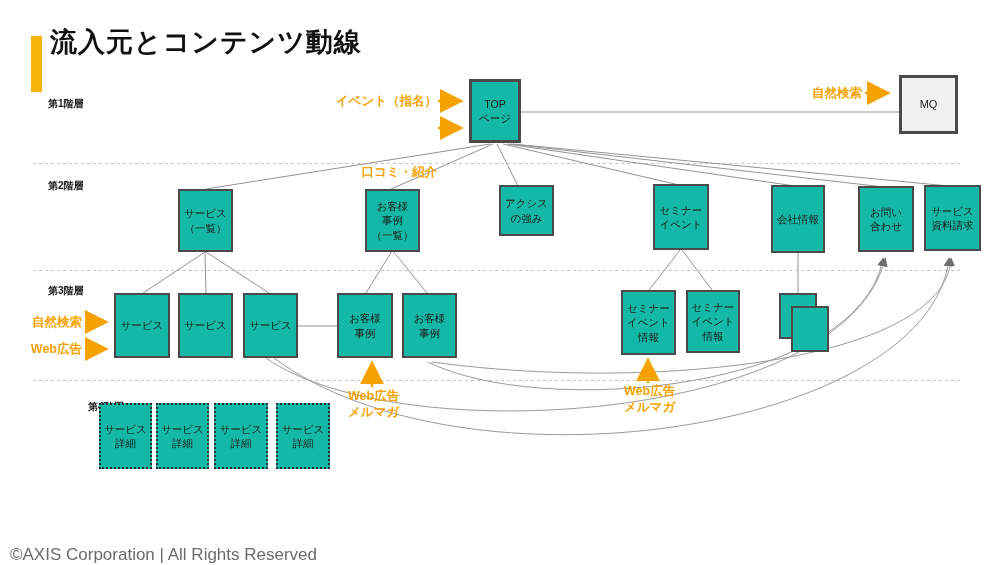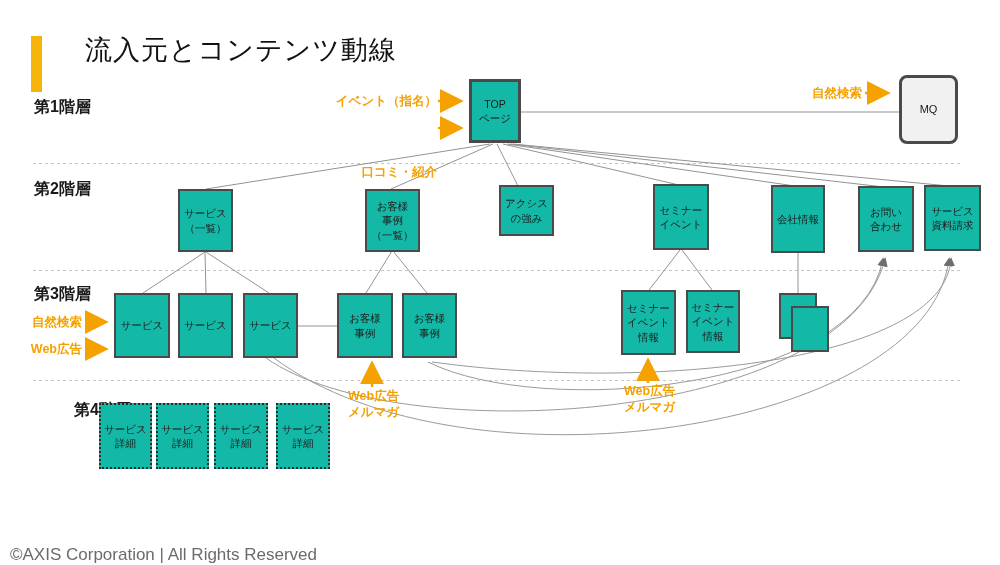--- a/index.html
+++ b/index.html
@@ -2,22 +2,22 @@
 <html><head>
 <meta charset="utf-8">
 <style>
   * { margin:0; padding:0; box-sizing:border-box; }
   html,body { background:#ffffff; }
   .slide {
     position:relative; width:1000px; height:565px; background:#ffffff;
     font-family:"Liberation Sans","DejaVu Sans",sans-serif; overflow:hidden;
   }
   .accent-bar { position:absolute; left:31px; top:36px; width:11px; height:56px; background:#F5B40A; }
-  .title { position:absolute; left:50px; top:32px; font-size:27px; font-weight:normal; color:#111; letter-spacing:1px;margin-left:35px; }
-  .level-label { position:absolute; left:34px; font-size:16px; font-weight:600; color:#1a1a1a; }
+  .title { position:absolute; left:50px; top:24px; font-size:27px; font-weight:bold; color:#111; letter-spacing:1px; }
+  .level-label { position:absolute; left:48px; font-size:10px; font-weight:600; color:#1a1a1a; }
   .lv1 { top:97px; } .lv2 { top:179px; } .lv3 { top:284px; } .lv4 { top:400px;margin-left:40px; }
   svg.wires { position:absolute; left:0; top:0; width:1000px; height:565px; z-index:1; }
   .node {
     position:absolute; z-index:2; background:#14b8a6; border:2px solid #4a4a4a;
     display:flex; align-items:center; justify-content:center; text-align:center;
     font-size:10.5px; line-height:1.35; color:#1c1c1c; white-space:pre-line; font-weight:500;
   }
   .node.major { border-width:3px; }
   .node.gray { background:#f1f1f1; }
   .node.dotted { border:2px dotted #2b2b2b; }
@@ -92,21 +92,21 @@
       <line x1="865" y1="93" x2="886" y2="93" marker-end="url(#ao)"></line>
       <line x1="85" y1="322" x2="104" y2="322" marker-end="url(#ao)"></line>
       <line x1="85" y1="349" x2="104" y2="349" marker-end="url(#ao)"></line>
       <line x1="372" y1="387" x2="372" y2="365" marker-end="url(#ao)"></line>
       <line x1="648" y1="383" x2="648" y2="362" marker-end="url(#ao)"></line>
     </g>
   </svg>
 
   <div class="node major" style="left:469px;top:79px;width:52px;height:64px;">TOP
 ページ</div>
-  <div class="node major gray" style="left:899px;top:75px;width:59px;height:69px;font-size:11px;border-radius:8px;">MQ</div>
+  <div class="node major gray" style="left:899px;top:75px;width:59px;height:59px;font-size:11px;">MQ</div>
 
   <div class="node" style="left:178px;top:189px;width:55px;height:63px;">サービス
 （一覧）</div>
   <div class="node" style="left:365px;top:189px;width:55px;height:63px;">お客様
 事例
 （一覧）</div>
   <div class="node" style="left:499px;top:185px;width:55px;height:51px;">アクシス
 の強み</div>
   <div class="node" style="left:653px;top:184px;width:56px;height:66px;">セミナー
 イベント</div>

